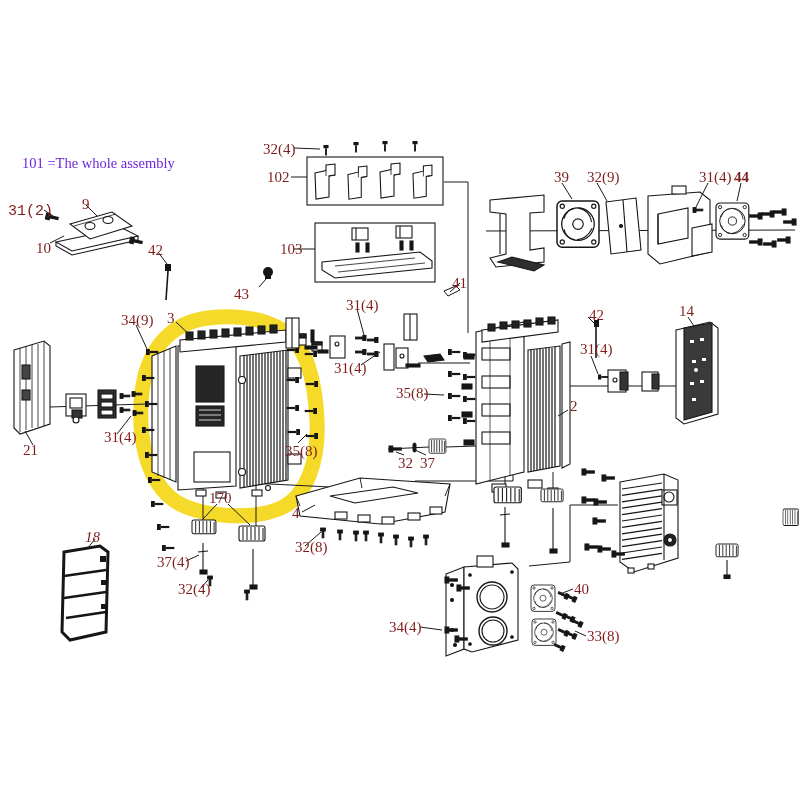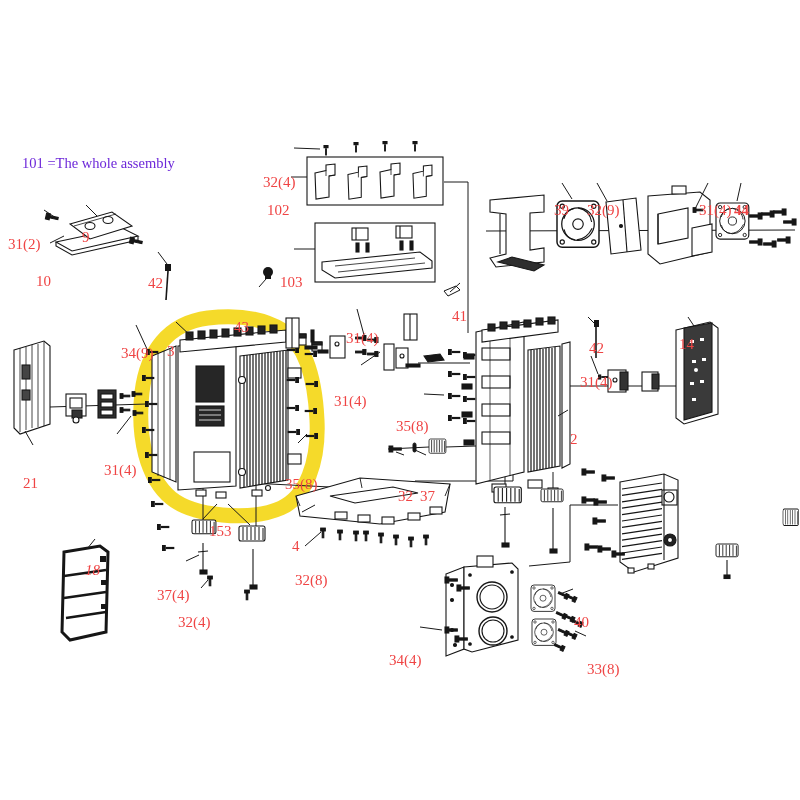--- a/index.html
+++ b/index.html
@@ -1,19 +1,19 @@
 <!DOCTYPE html>
 <html><head>
 <meta charset="utf-8">
 <style>
   html,body{margin:0;padding:0;}
   body{width:800px;height:800px;background:#ffffff;position:relative;overflow:hidden;
        font-family:"Liberation Serif",serif;}
   .stage{position:absolute;left:0;top:0;width:800px;height:800px;}
-  .lbl{position:absolute;font-size:15px;color:#ef4444;line-height:1;white-space:nowrap;margin-top:33px;}
+  .lbl{position:absolute;font-size:15px;color:#7f1d1d;line-height:1;white-space:nowrap;}
   .ttl{position:absolute;font-size:14.5px;color:#6d28d9;line-height:1;white-space:nowrap;}
 </style>
 </head>
 <body>
 
 <div class="stage">
 <svg width="800" height="800" viewBox="0 0 800 800">
   <defs>
     <g id="scrH">
           <rect x="0" y="-3" width="3.8" height="6" fill="#161616"></rect>
@@ -449,21 +449,21 @@
         <path d="M201,588 L208,580"></path>
     <path d="M95,539 L87,549"></path>
     <path d="M420,627 L442,630"></path>
     <path d="M573,589 L560,594"></path>
         <path d="M586,636 L575,631"></path>
   </g>
 </svg>
 
 
 <div class="ttl" style="left:22px;top:156px;">101 =The whole assembly</div>
-<span class="lbl" style="left:8px;top:204px;">31(2)</span>
+<span class="lbl" style="left:8px;top:204px;font-family:Liberation Mono, monospace;">31(2)</span>
 <span class="lbl" style="left:82px;top:197px;">9</span>
 <span class="lbl" style="left:36px;top:241px;">10</span>
 <span class="lbl" style="left:148px;top:243px;">42</span>
 <span class="lbl" style="left:234px;top:287px;">43</span>
 <span class="lbl" style="left:263px;top:142px;">32(4)</span>
 <span class="lbl" style="left:267px;top:170px;">102</span>
 <span class="lbl" style="left:280px;top:242px;">103</span>
 <span class="lbl" style="left:452px;top:276px;">41</span>
 <span class="lbl" style="left:554px;top:170px;">39</span>
 <span class="lbl" style="left:587px;top:170px;">32(9)</span>
@@ -478,20 +478,20 @@
 <span class="lbl" style="left:285px;top:444px;">35(8)</span>
 <span class="lbl" style="left:396px;top:386px;">35(8)</span>
 <span class="lbl" style="left:570px;top:399px;">2</span>
 <span class="lbl" style="left:589px;top:308px;">42</span>
 <span class="lbl" style="left:580px;top:342px;">31(4)</span>
 <span class="lbl" style="left:679px;top:304px;">14</span>
 <span class="lbl" style="left:398px;top:456px;">32</span>
 <span class="lbl" style="left:420px;top:456px;">37</span>
 <span class="lbl" style="left:292px;top:506px;">4</span>
 <span class="lbl" style="left:295px;top:540px;">32(8)</span>
-<span class="lbl" style="left:209px;top:491px;">153</span>
+<span class="lbl" style="left:209px;top:491px;">170</span>
 <span class="lbl" style="left:157px;top:555px;">37(4)</span>
 <span class="lbl" style="left:178px;top:582px;">32(4)</span>
 <span class="lbl" style="left:85px;top:530px;font-style:italic;">18</span>
 <span class="lbl" style="left:389px;top:620px;">34(4)</span>
 <span class="lbl" style="left:574px;top:582px;">40</span>
 <span class="lbl" style="left:587px;top:629px;">33(8)</span>
 </div>
 
 </body></html>

